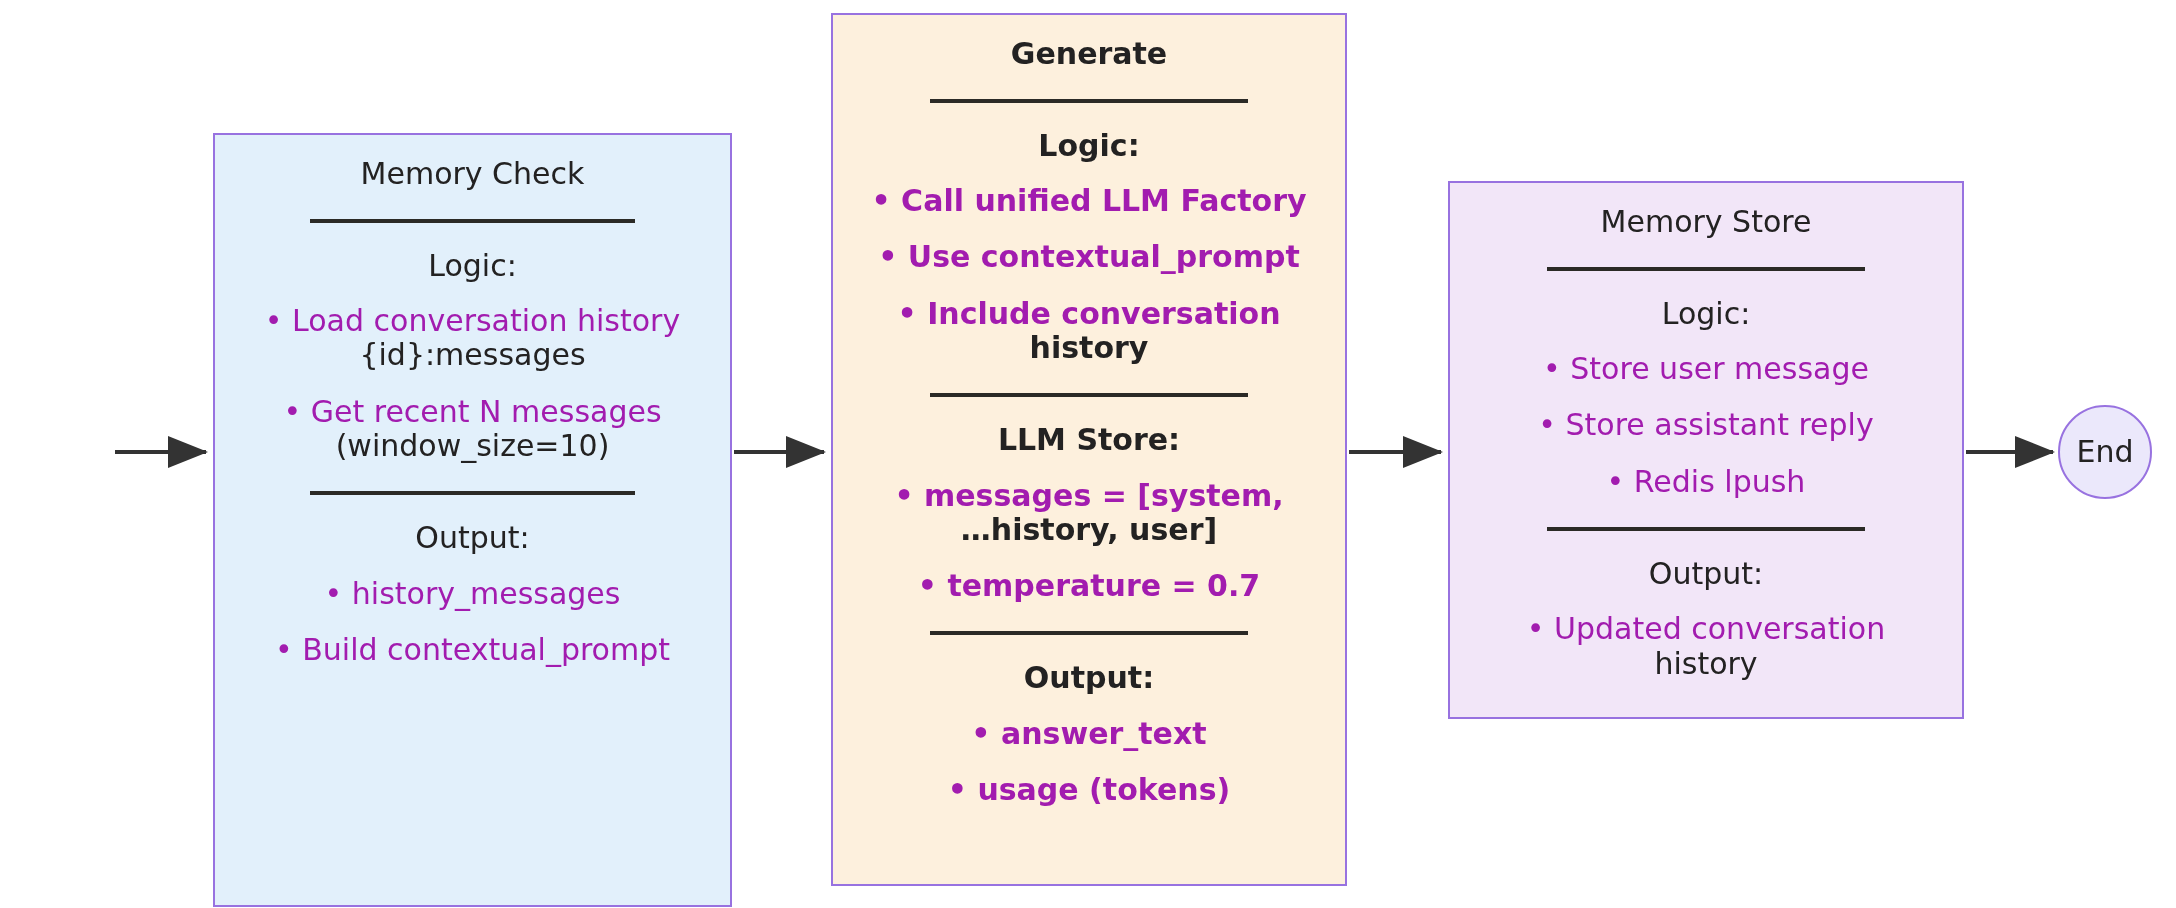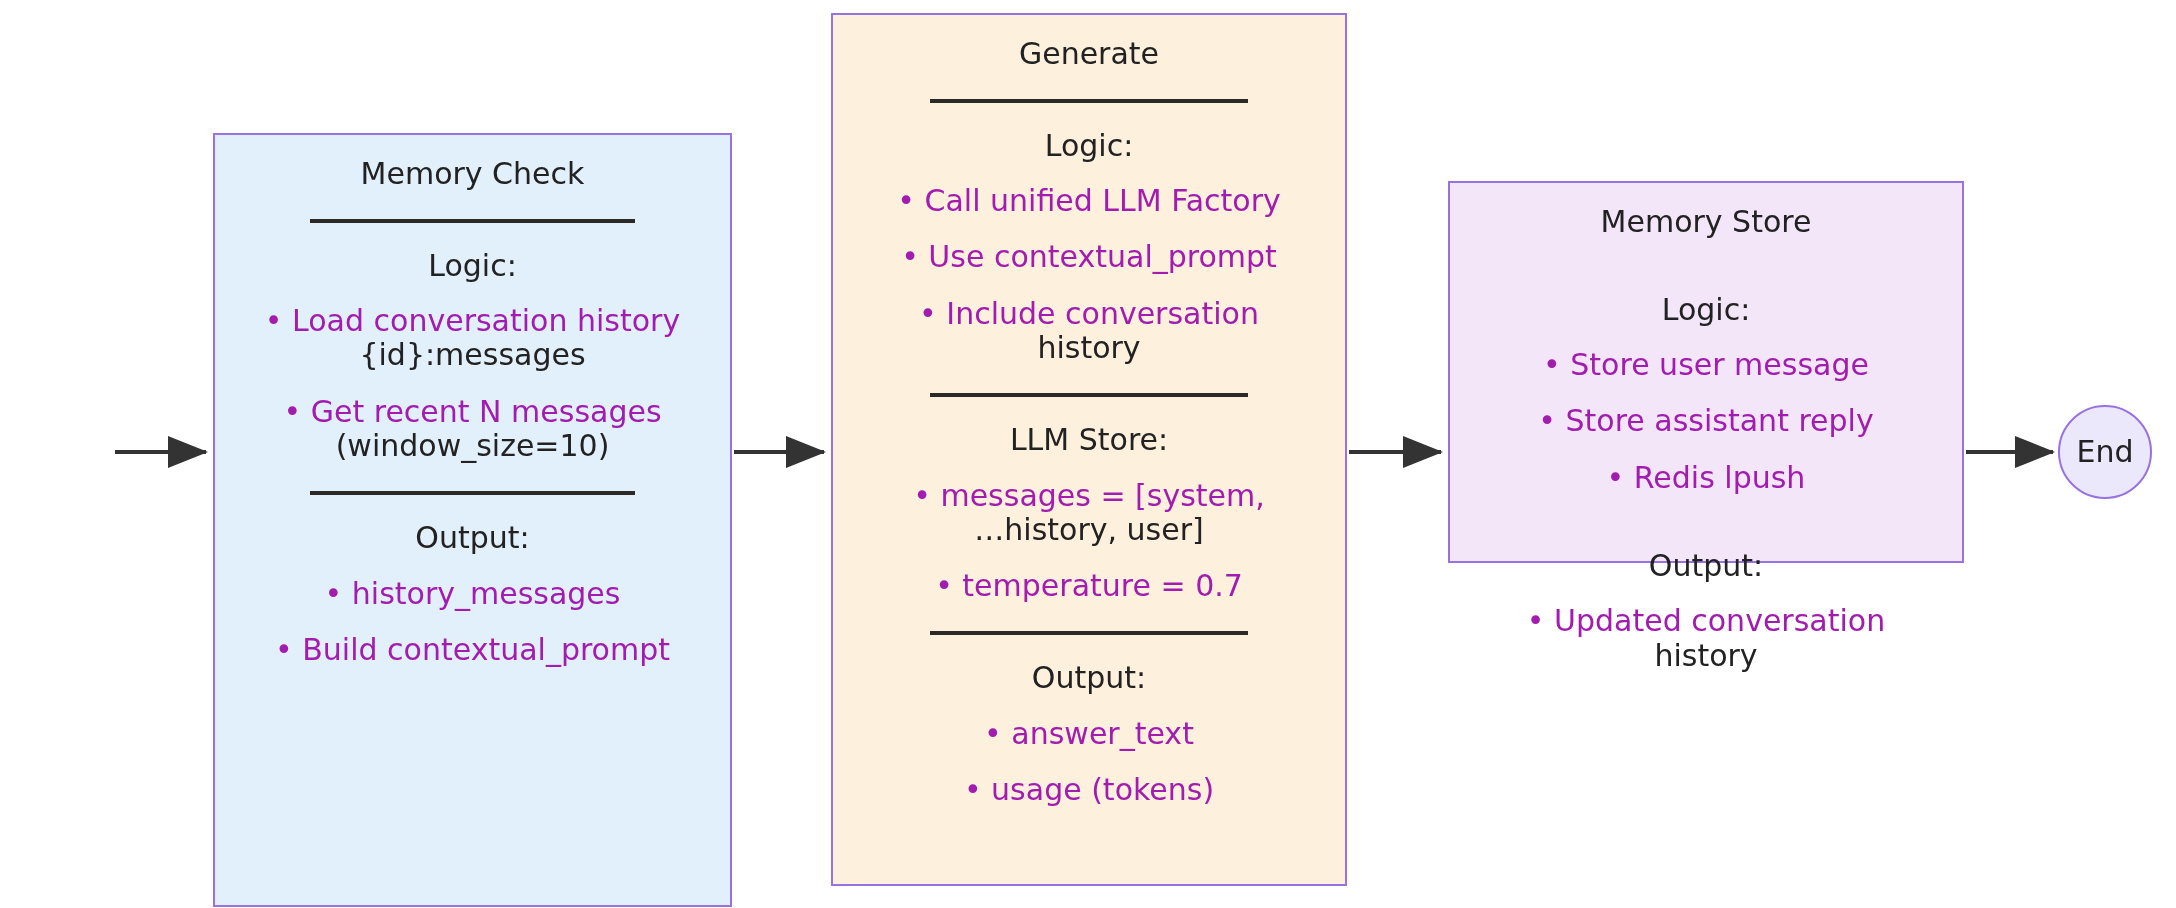--- a/index.html
+++ b/index.html
@@ -44,21 +44,21 @@
   .proc {
     position: absolute;
     box-sizing: border-box;
     border: 2.5px solid #9872e0;
     display: flex;
     flex-direction: column;
     align-items: center;
     text-align: center;
   }
   .proc.blue   { background: #e2f0fb; }
-  .proc.orange { background: #fdf0dd; }
+  .proc.orange { background: #fdf0dd; font-weight: bold; }
   .proc.purple { background: #f2e6f8; }
 
   .node-title {
     font-size: 30px;
     line-height: 1.12;
     color: #232222;
     white-space: nowrap;
   }
   .section-head {
     font-size: 30px;
@@ -152,21 +152,21 @@
     <div class="wrap-line">…history, user]</div>
     <div class="bullet-line">• temperature = 0.7</div>
 
     <hr class="divider" style="width:318px; margin-top:28px; margin-bottom:26px;">
 
     <div class="section-head">Output:</div>
     <div class="bullet-line">• answer_text</div>
     <div class="bullet-line">• usage (tokens)</div>
   </div>
 
-  <div class="proc purple" style="left:1448px; top:181px; width:516px; height:382px; padding:22px 14px 18px;">
+  <div class="proc purple" style="left:1448px; top:181px; width:516px; height:538px; padding:22px 14px 18px;">
 
     <div class="node-title">Memory Store</div>
 
     <hr class="divider" style="width:318px; margin-top:28px; margin-bottom:26px;">
 
     <div class="section-head">Logic:</div>
     <div class="bullet-line">• Store user message</div>
     <div class="bullet-line">• Store assistant reply</div>
     <div class="bullet-line">• Redis lpush</div>
 

